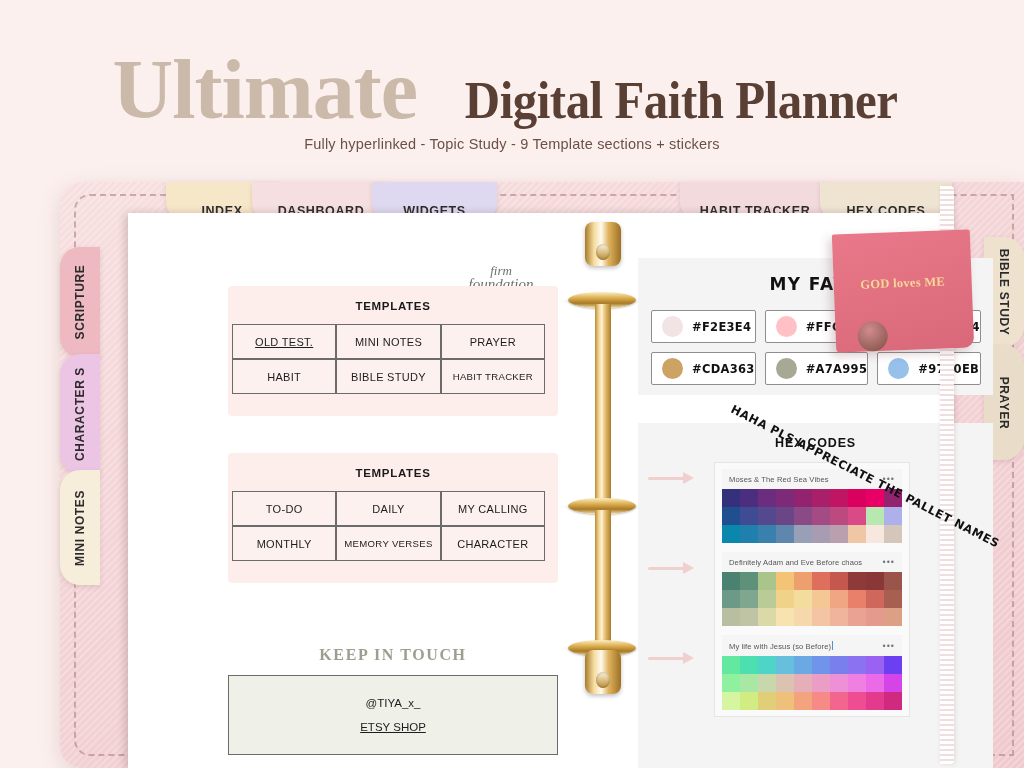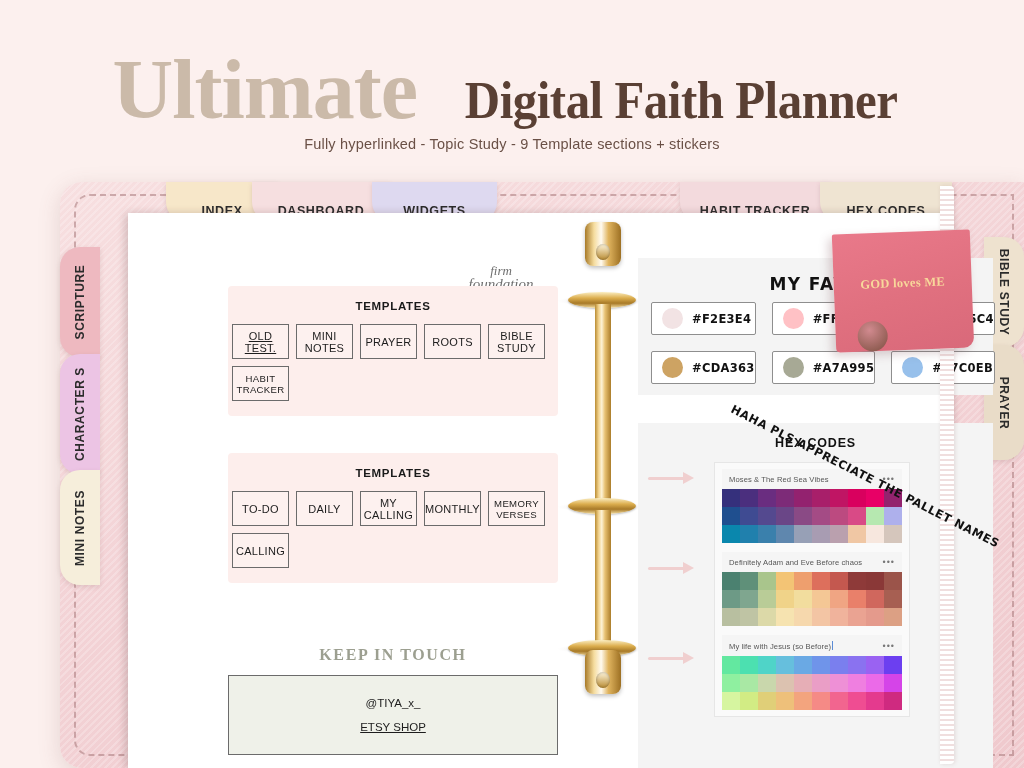--- a/index.html
+++ b/index.html
@@ -102,22 +102,22 @@
 
   
   .panel-pink {
     position:absolute; background:#fdeeec; border-radius:4px;
   }
   .panel-title {
     text-align:center; font-size:11.5px; font-weight:700;
     color:#1a1a1a; letter-spacing:0.7px; padding-top:14px;
   }
   .btn-grid {
-    display:grid; grid-template-columns:repeat(5,1fr);
-    gap:7px; padding:12px 13px 14px 4px;
+    display:grid; grid-template-columns:repeat(3,1fr);
+    gap:0; padding:12px 13px 14px 4px;
   }
   .tbtn {
     height:35px; background:#fdf1ef; border:1.3px solid #6b6b6b;
     display:flex; align-items:center; justify-content:center;
     font-size:11px; color:#1d1d1d; letter-spacing:0.3px; text-align:center;
   }
   .tbtn.small { font-size:9.6px; }
   .tbtn u { text-decoration:underline; }
 
   #keep-title {
@@ -168,22 +168,22 @@
   #fav-panel {
     position:absolute; left:505px; top:40px; width:355px; height:137px;
     background:#f4f4f4;
   }
   #fav-title {
     position:absolute; top:16px; left:0; width:355px; text-align:center;
     font-size:17px; font-weight:700; color:#111; letter-spacing:1.4px;
     font-family:"DejaVu Sans", sans-serif;
   }
   #fav-grid {
-    position:absolute; left:13px; top:44px; width:330px;
-    display:grid; grid-template-columns:repeat(3,1fr); gap:16px;
+    position:absolute; left:13px; top:52px; width:330px;
+    display:grid; grid-template-columns:repeat(3,1fr); gap:9px;
   }
   .fav {
     height:33px; background:#fff; border:1.1px solid #8e8e8e; border-radius:2px;
     display:flex; align-items:center; gap:9px; padding-left:10px;
   }
   .fav .dot { width:21px; height:21px; border-radius:50%; flex:0 0 auto; }
   .fav .code {
     font-size:11.5px; font-weight:700; color:#111; letter-spacing:0.3px;
     font-family:"DejaVu Sans", sans-serif;
   }
@@ -329,21 +329,21 @@
         <div class="tbtn">
               <u>OLD TEST.</u>
             </div>
         <div class="tbtn">
               <span>MINI NOTES</span>
             </div>
         <div class="tbtn">
               <span>PRAYER</span>
             </div>
         <div class="tbtn">
-              <span>ROOTS</span>
+              <span>HABIT</span>
             </div>
         <div class="tbtn">
               <span>BIBLE STUDY</span>
             </div>
         <div class="tbtn small">
               <span>HABIT TRACKER</span>
             </div>
       </div>
     </div>
 
@@ -359,21 +359,21 @@
         <div class="tbtn">
               <span>MY CALLING</span>
             </div>
         <div class="tbtn">
               <span>MONTHLY</span>
             </div>
         <div class="tbtn small">
               <span>MEMORY VERSES</span>
             </div>
         <div class="tbtn">
-              <span>CALLING</span>
+              <span>CHARACTER</span>
             </div>
       </div>
     </div>
 
     <div id="keep-title">KEEP IN TOUCH</div>
     <div id="keep-box">
       <div>@TIYA_x_</div>
       <div class="link">ETSY SHOP</div>
     </div>
 

